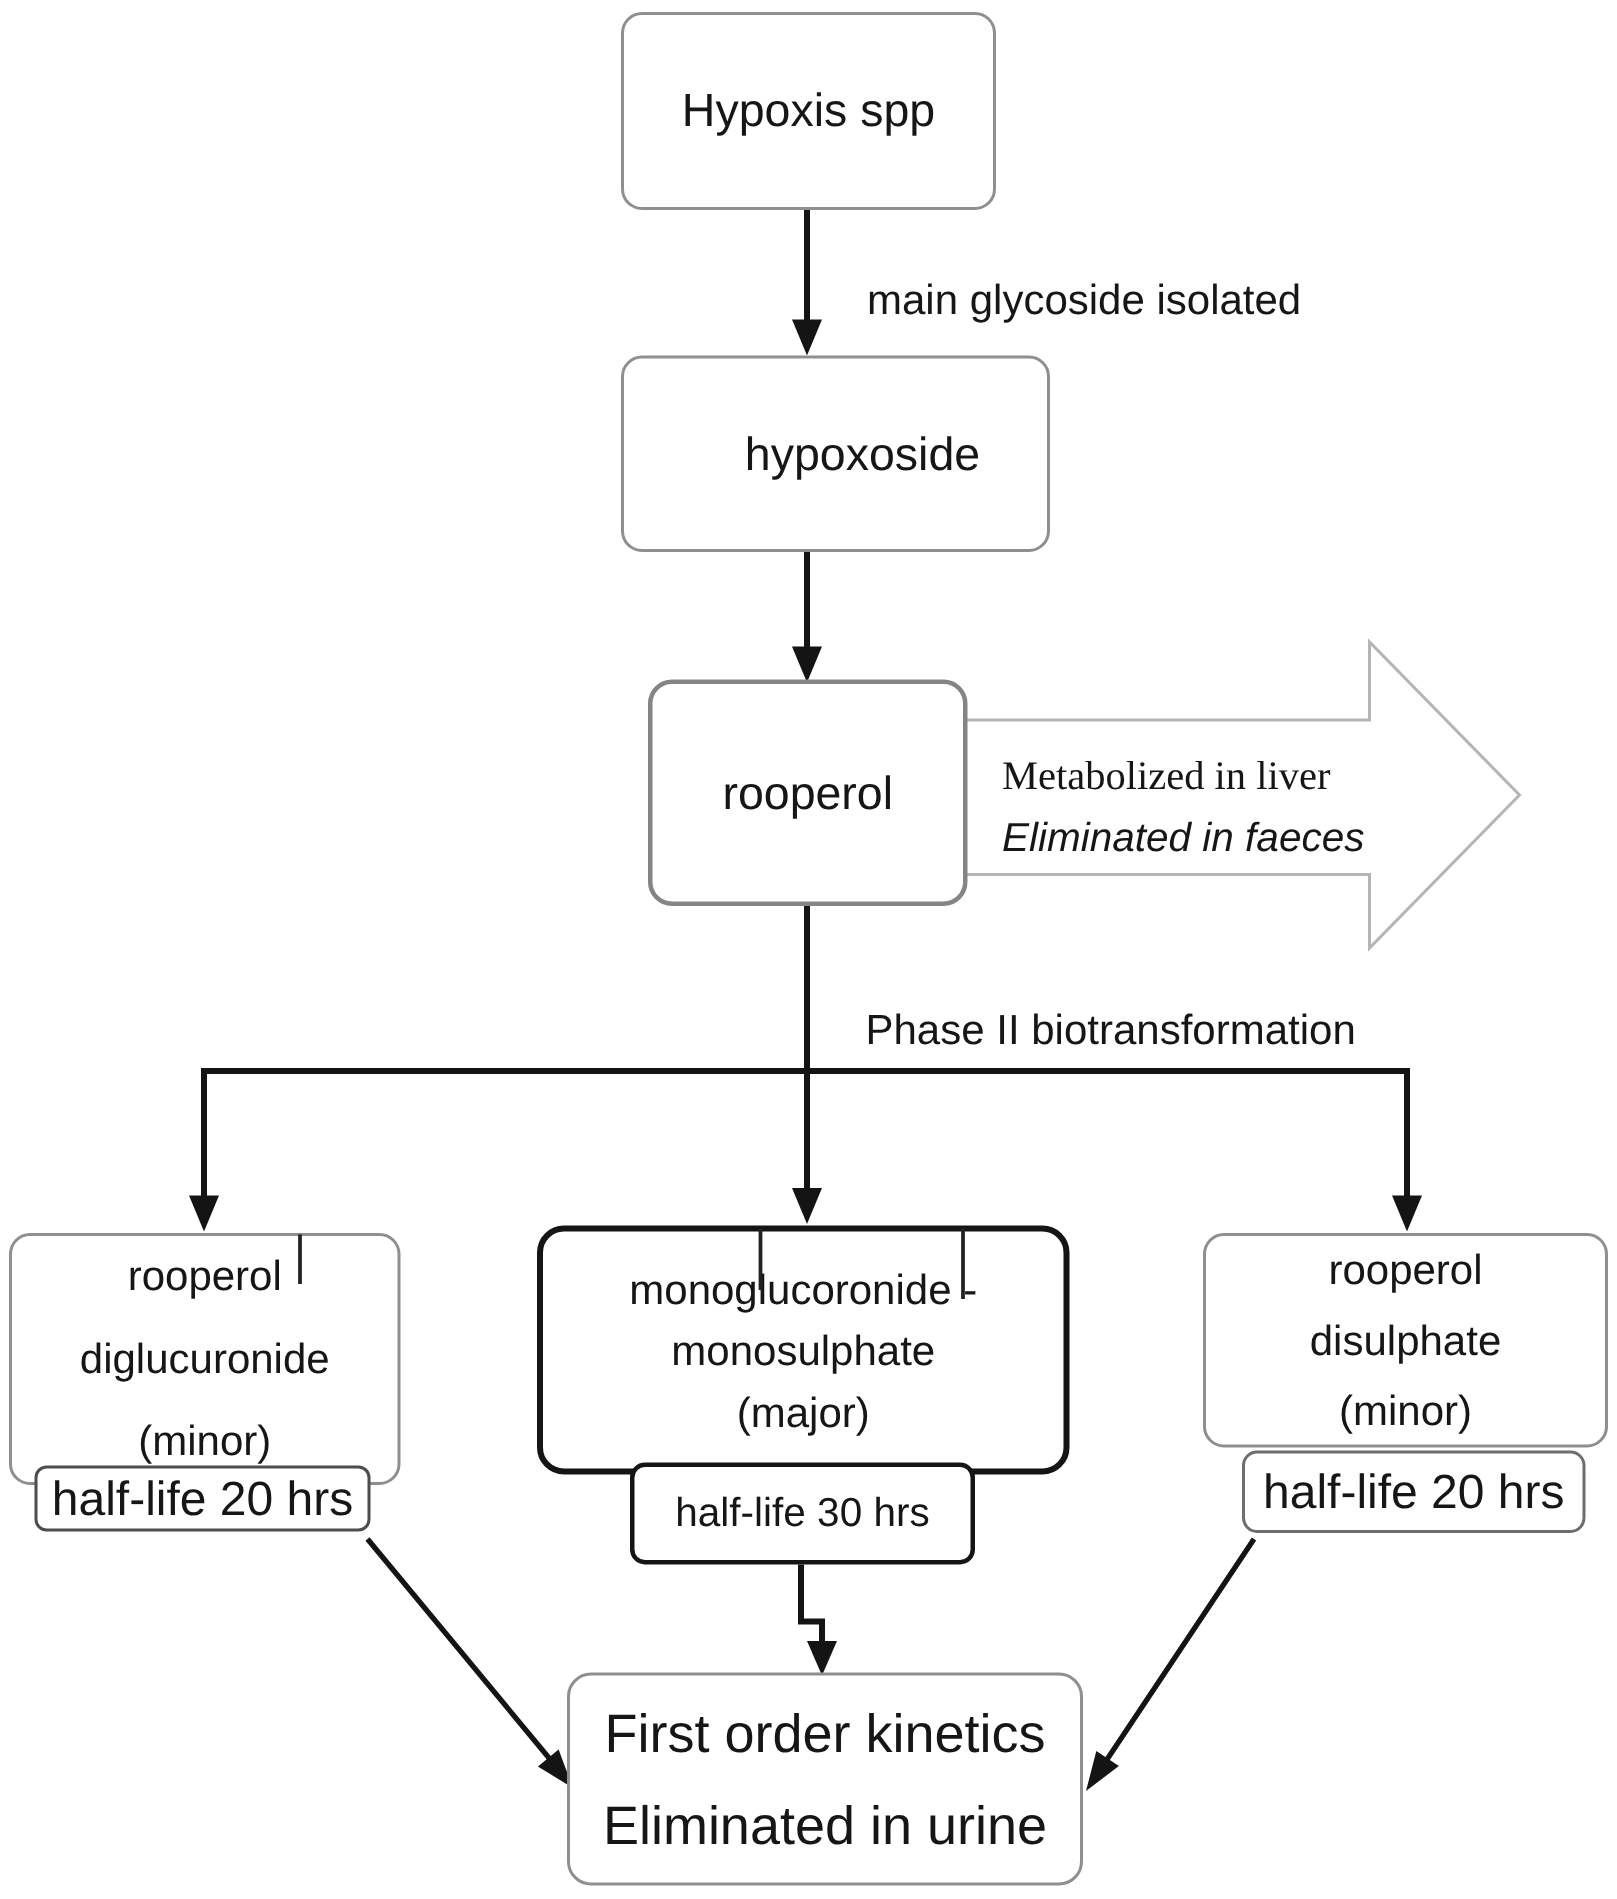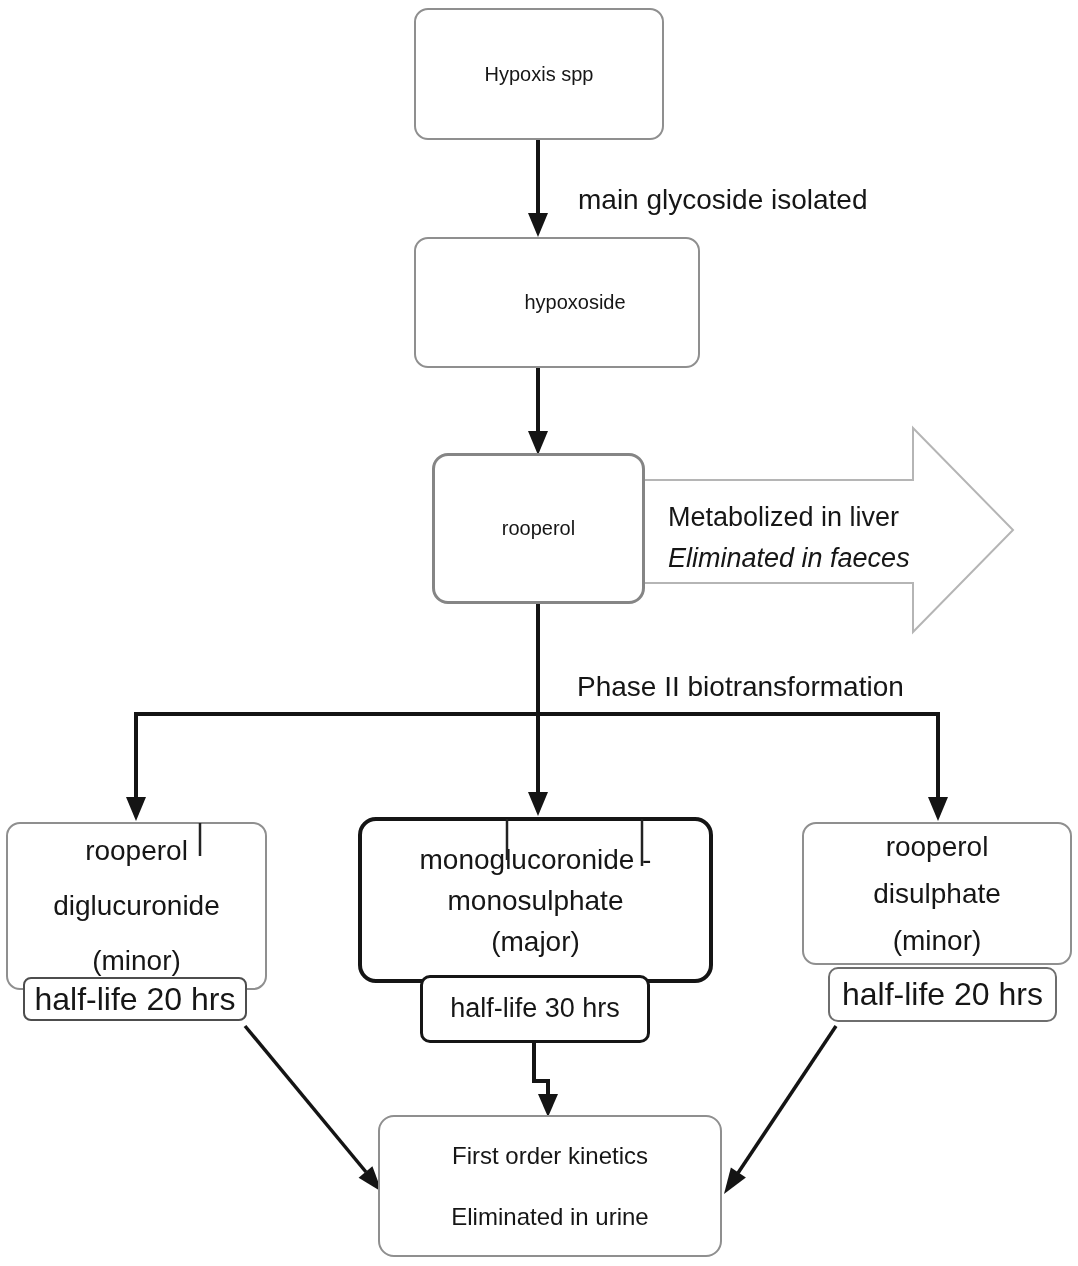--- a/index.html
+++ b/index.html
@@ -17,36 +17,36 @@
     position:absolute;
     background:#ffffff;
     display:flex;flex-direction:column;
     align-items:center;justify-content:center;
     text-align:center;
     z-index:2;
     line-height:1.15;
   }
   .gray-border{border:2px solid #8f8f8f;}
   .black-border{border:4px solid #151515;}
-  .node-label{font-size:20px;white-space:nowrap;}
+  .node-label{font-size:31px;white-space:nowrap;}
   .met-line{font-size:28px;white-space:nowrap;display:block;}
   .hl-box{z-index:3;font-size:32px;white-space:nowrap;}
   .edge-label{
     position:absolute;z-index:4;
     font-size:28px;line-height:34px;white-space:nowrap;margin-top:15px;
   }
   .side-arrow-text{
     position:absolute;z-index:4;
     font-size:27px;line-height:41px;white-space:nowrap;
   }
   #left-met{justify-content:space-around;}
   #left-met .met-line{line-height:52px;}
   #center-met .met-line{line-height:41px;}
   #right-met .met-line{line-height:47px;}
-  #outcome-box .met-line{font-size:24px;line-height:61px;}
+  #outcome-box .met-line{font-size:36px;line-height:61px;}
 </style>
 </head>
 <body>
 
 <div class="canvas">
 
   <svg class="layer" width="1078" height="1266" viewBox="0 0 1078 1266">
 
     <polygon points="600,480 913,480 913,428 1013,530 913,632 913,583 600,583" fill="#ffffff" stroke="#b5b5b5" stroke-width="2"></polygon>
 
@@ -120,21 +120,21 @@
 
   <div class="box gray-border" id="outcome-box" style="left:378px;top:1115px;width:340px;height:138px;border-radius:16px;">
     <span class="met-line">First order kinetics</span>
     <span class="met-line">Eliminated in urine</span>
   </div>
 
   <div class="edge-label" style="left:578px;top:168px;">main glycoside isolated</div>
   <div class="edge-label" style="left:577px;top:655px;">Phase II biotransformation</div>
 
   <div class="side-arrow-text" style="left:668px;top:497px;">
-    <span style="display:block;">Metabolized in liver</span>
+    <span style="display:block;font-family:Liberation Serif, serif;">Metabolized in liver</span>
     <span style="display:block;font-style:italic;">Eliminated in faeces</span>
   </div>
 
   <svg class="layer-top" width="1078" height="1266" viewBox="0 0 1078 1266">
     <line x1="200" y1="823" x2="200" y2="856" stroke="#222222" stroke-width="2.5"></line>
     <line x1="507" y1="819" x2="507" y2="860" stroke="#222222" stroke-width="2.5"></line>
     <line x1="642" y1="819" x2="642" y2="866" stroke="#222222" stroke-width="2.5"></line>
   </svg>
 
 </div>

